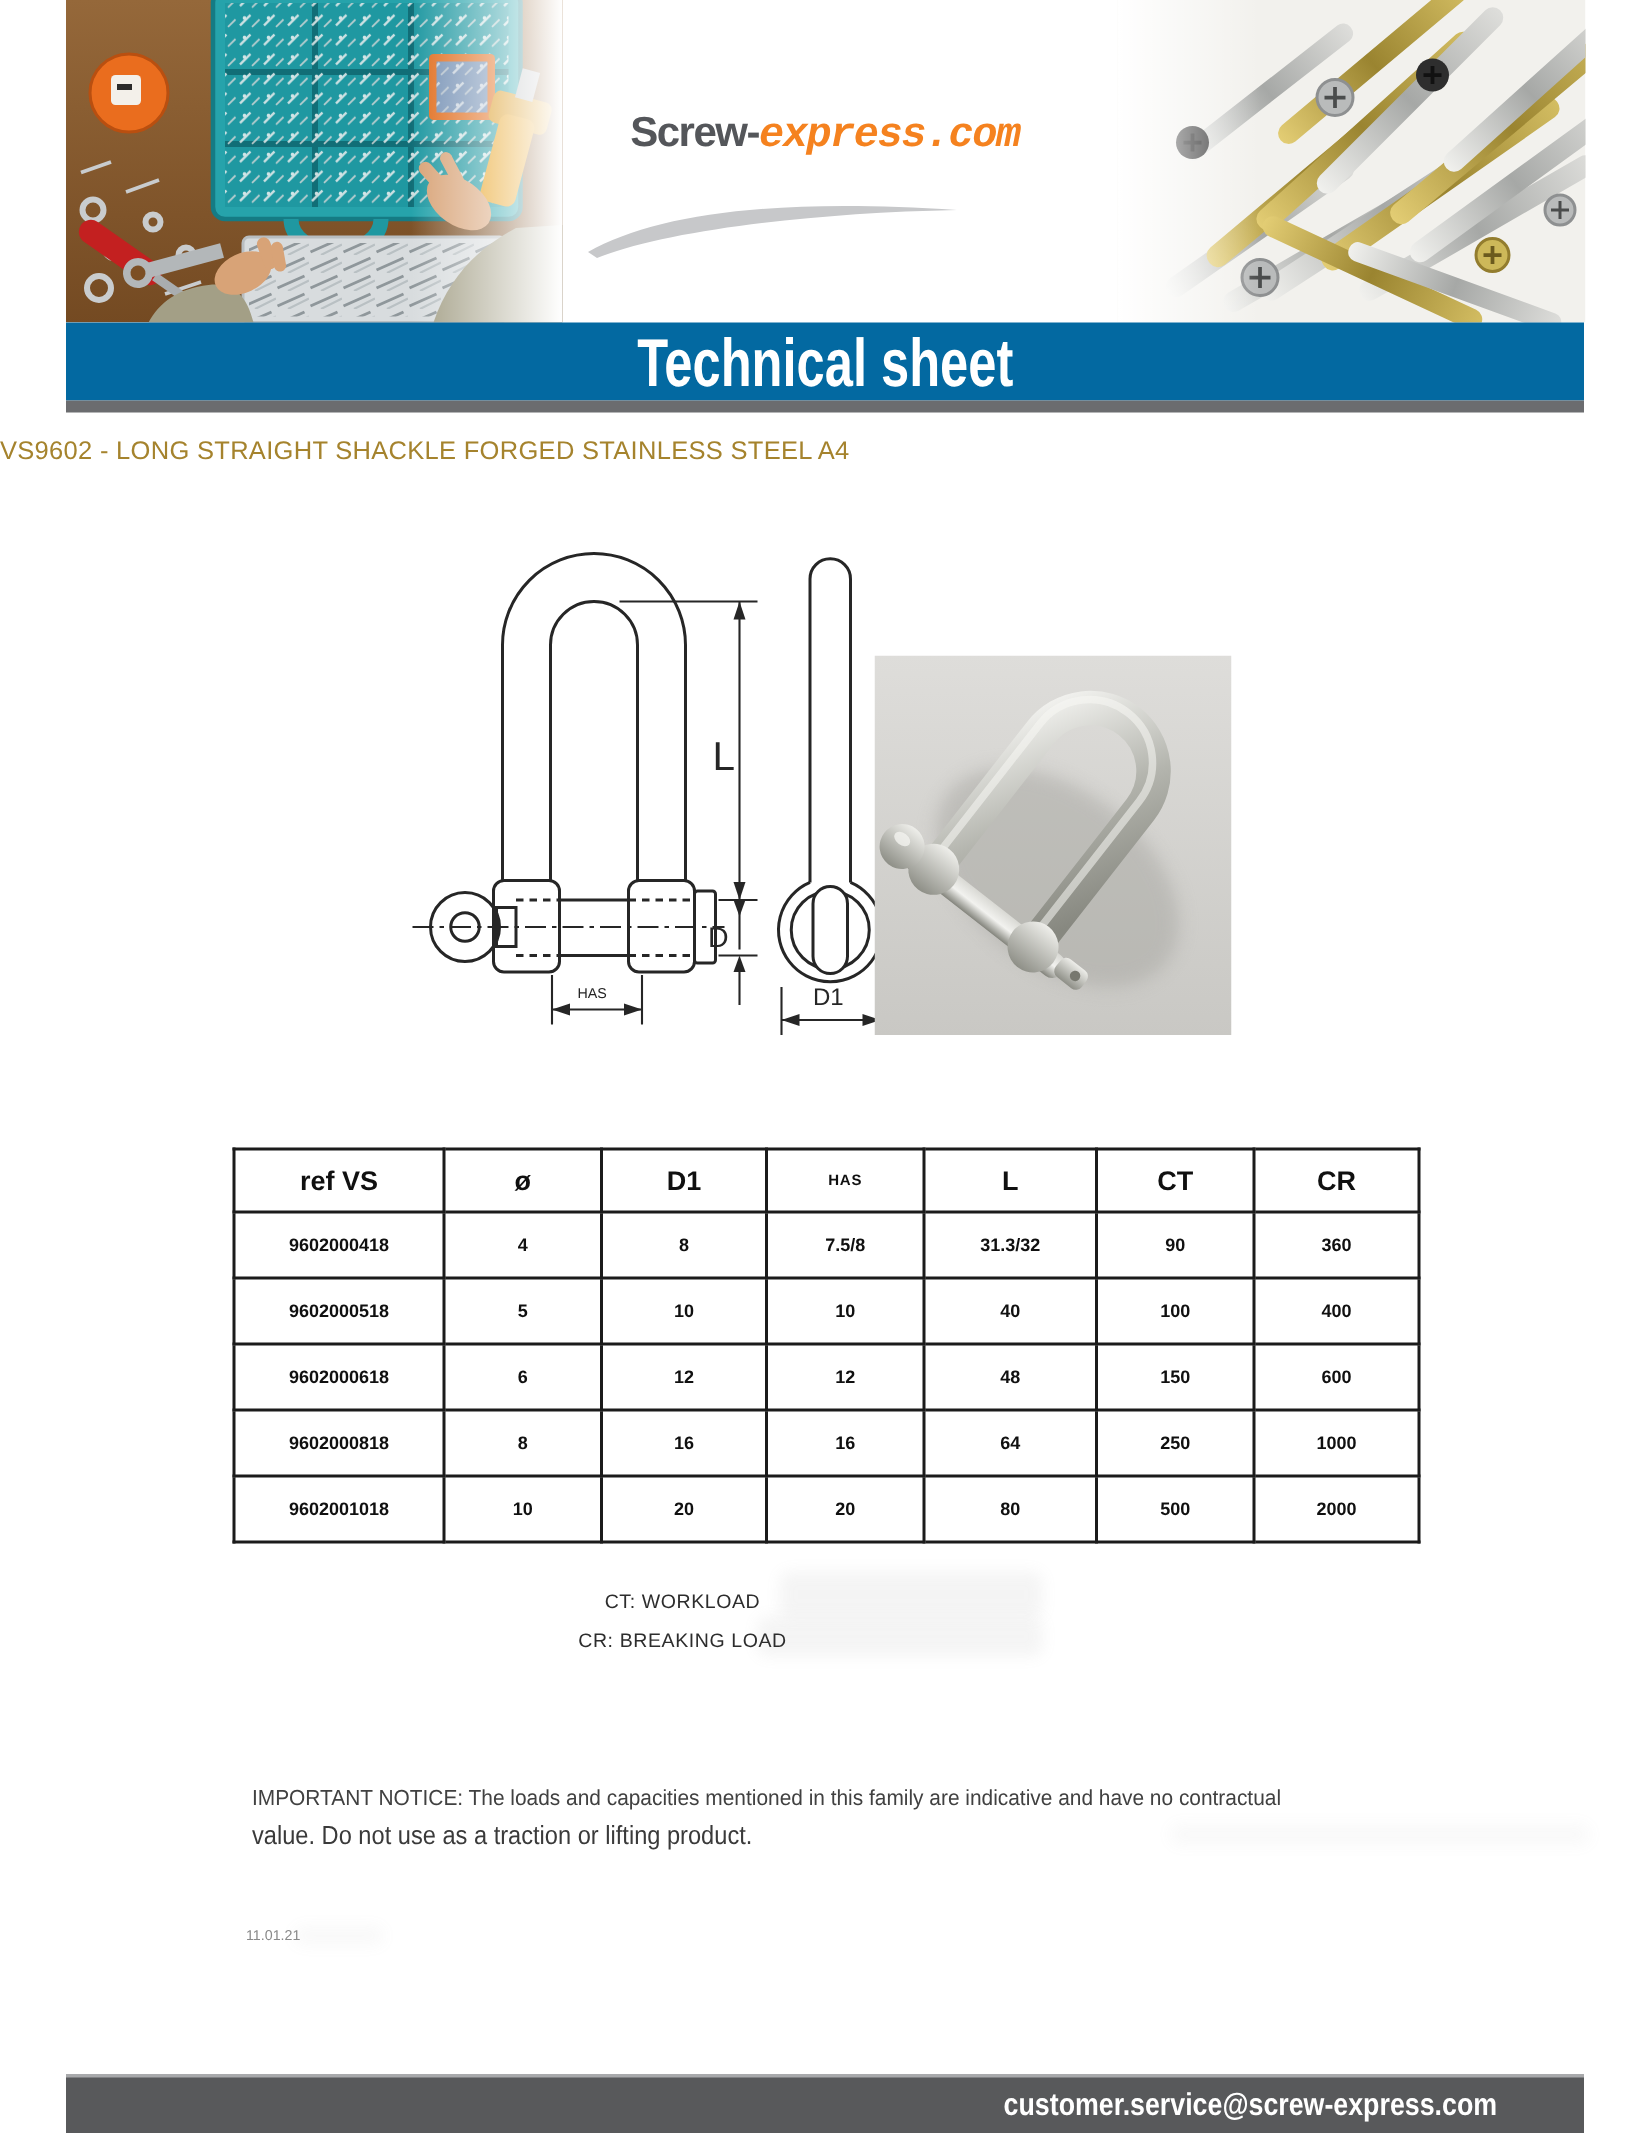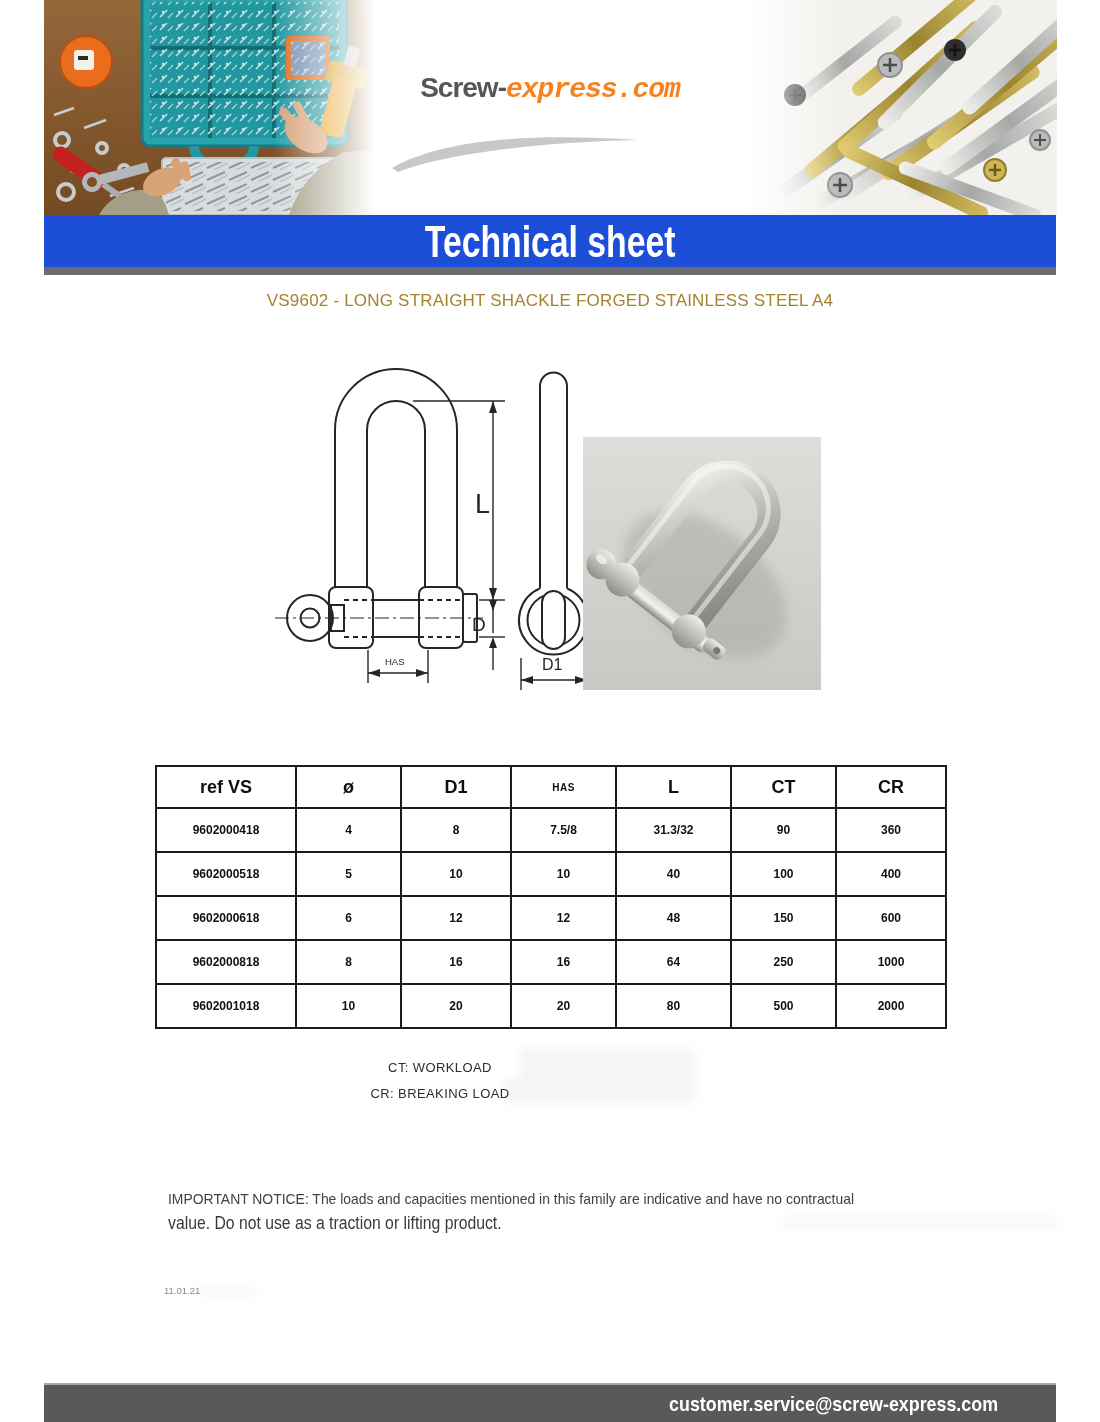--- a/index.html
+++ b/index.html
@@ -9,44 +9,44 @@
 
   
   #hdr-left{left:44px;top:0;width:331px;height:215px;}
   #hdr-right{left:745px;top:0;width:312px;height:215px;}
   #logo{left:44px;top:72px;width:1012px;text-align:center;white-space:nowrap;}
   #logo .p1{font-size:28px;font-weight:bold;color:#54565a;letter-spacing:-1px;}
   #logo .p2{font-size:28px;font-weight:bold;font-style:italic;color:#f5821f;letter-spacing:-1px;font-family:Liberation Mono, monospace;}
   #swoosh{left:388px;top:130px;width:262px;height:42px;}
 
   
-  #banner{left:44px;top:215px;width:1012px;height:52px;background:#1d4ed8;
+  #banner{left:44px;top:215px;width:1012px;height:52px;background:#0369a1;
           display:flex;align-items:center;justify-content:center;}
   #banner span{font-size:45px;font-weight:bold;color:#fff;transform:scaleX(0.75);
                letter-spacing:0px;line-height:1;}
   #strip{left:44px;top:267px;width:1012px;height:8px;background:#6b6c6f;}
 
   
-  #title{left:0;top:291px;width:1100px;text-align:center;font-size:17px;font-weight:500;
+  #title{left:0;top:291px;width:1100px;text-align:left;font-size:17px;font-weight:500;
          color:#a5832d;letter-spacing:0.2px;}
 
   
   #drawing{left:263px;top:358px;width:345px;height:345px;}
   #photo{left:583px;top:437px;width:238px;height:253px;}
 
   
   #spec{left:155px;top:765px;border-collapse:collapse;table-layout:fixed;background:#fff;}
   #spec th,#spec td{border:2px solid #1b1b1b;text-align:center;vertical-align:middle;
         font-weight:bold;color:#101010;padding:0;}
   #spec{border:2px solid #fca5a5;}
   #spec th{height:40px;font-size:18px;}
   #spec td{height:42px;font-size:12px;}
   #spec th.small{font-size:10px;letter-spacing:.5px;}
 
-  .note{left:0;width:880px;text-align:center;color:#2d2d2d;font-size:13px;letter-spacing:.4px;}
+  .note{left:0;width:880px;text-align:center;color:#2d2d2d;font-size:13px;letter-spacing:.4px;padding-left:15px;}
   #note-ct{top:1060px;}
   #note-cr{top:1086px;}
 
   .ghost{background:#9a9a9a;border-radius:6px;filter:blur(5px);}
 
   #notice1{left:168px;top:1191px;font-size:14.5px;color:#414141;transform:scaleX(.96);
            transform-origin:left top;white-space:nowrap;}
   #notice2{left:168px;top:1213px;font-size:17.5px;color:#3a3a3a;transform:scaleX(.9);
            transform-origin:left top;white-space:nowrap;}
   #date{left:164px;top:1285px;font-size:9.5px;color:#8a8a8a;}

